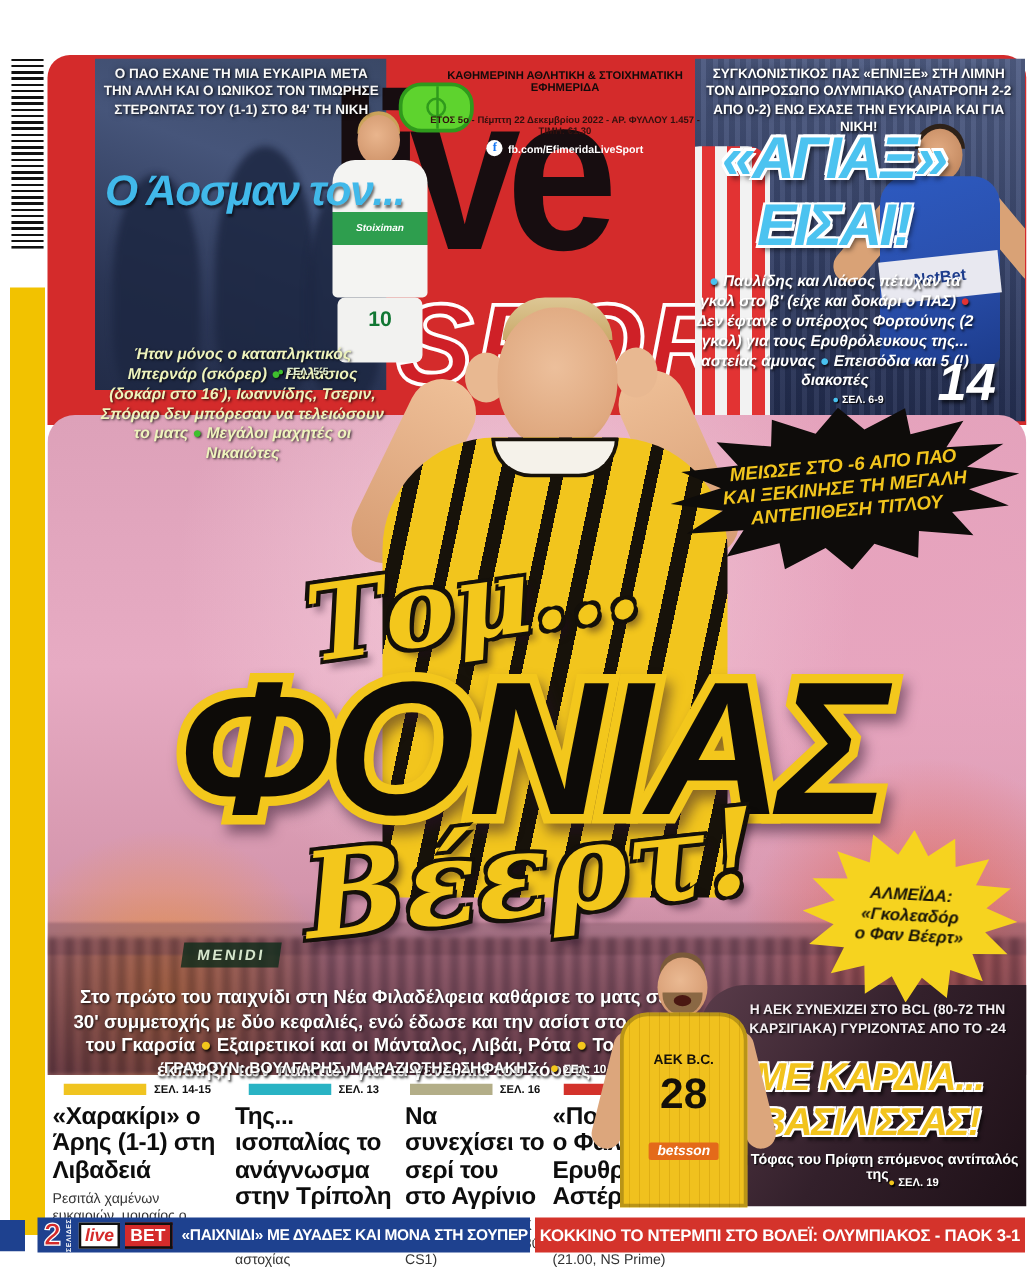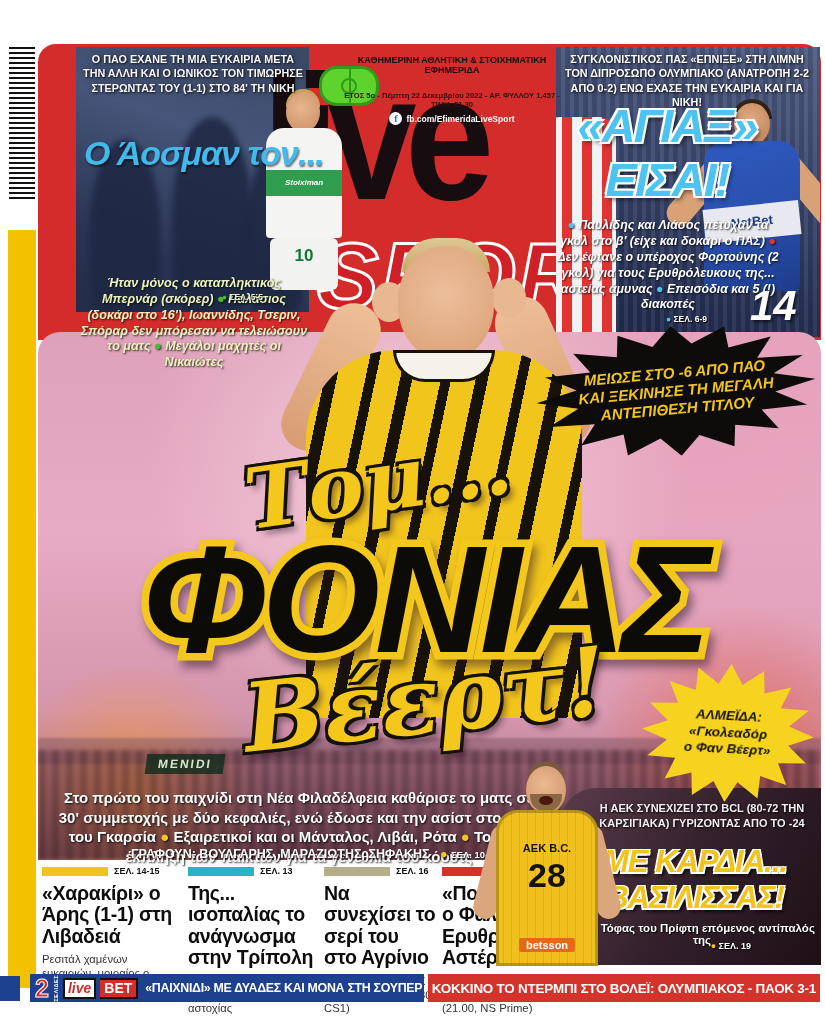--- a/index.html
+++ b/index.html
@@ -178,21 +178,21 @@
     text-shadow:-1.5px -1.5px 0 #fff,1.5px -1.5px 0 #fff,-1.5px 1.5px 0 #fff,1.5px 1.5px 0 #fff,
                 3px 4px 3px rgba(0,0,0,.65);}
   .bb-h1{top:56px;} .bb-h2{top:92px;}
   .bb-sub{position:absolute;right:4px;top:134px;width:230px;text-align:center;font-size:11.5px;
     font-weight:700;color:#fff;text-shadow:1px 1px 1px #000;}
   .bb-ref{position:absolute;right:70px;top:153px;font-size:9px;font-weight:800;color:#fff;
     text-shadow:1px 1px 1px #000;}
 
   
   .col{top:866px;z-index:5;}
-  .col-head{display:flex;align-items:center;gap:6px;}
+  .col-head{display:flex;align-items:center;gap:6px;justify-content:center;}
   .bar{width:66px;height:9px;}
   .col-page{font-size:9px;font-weight:900;color:#111;}
   .col-title{margin-top:7px;font-size:19.5px;font-weight:900;color:#0d0d0d;line-height:1.1;
     letter-spacing:-.3px;}
   .col-sub{margin-top:6px;font-size:11.3px;color:#333;line-height:1.22;}
   .bar-c1{background:#f0c420;} .bar-c2{background:#29b3c4;} .bar-c3{background:#b3ae88;} .bar-c4{background:#d3322b;}
 
   
   .bball{left:476px;top:766px;width:142px;height:200px;z-index:8;}
   .bb-head{position:absolute;left:50px;top:0;width:40px;height:48px;border-radius:50%;
@@ -200,22 +200,22 @@
   .bb-hairtop{position:absolute;left:52px;top:-4px;width:36px;height:16px;border-radius:18px 18px 0 0;background:#7a5a3a;}
   .bb-beard{position:absolute;left:54px;top:28px;width:32px;height:18px;border-radius:0 0 16px 16px;background:#8a6844;}
   .bb-mouth{position:absolute;left:63px;top:30px;width:14px;height:9px;border-radius:50%;background:#4a1812;}
   .bb-armL{position:absolute;left:6px;top:58px;width:24px;height:96px;border-radius:12px;background:#dca67c;transform:rotate(14deg);}
   .bb-armR{position:absolute;right:6px;top:58px;width:24px;height:96px;border-radius:12px;background:#dca67c;transform:rotate(-14deg);}
   .bb-torso{position:absolute;left:20px;top:44px;width:102px;height:156px;border-radius:22px 22px 0 0;
     background:repeating-linear-gradient(90deg,#f0c11e 0 7px,#e0af14 7px 8px);
     box-shadow:inset 0 0 0 3px rgba(20,15,5,.25);}
   .bb-team{position:absolute;left:0;top:32px;width:100%;text-align:center;font-size:11px;font-weight:900;color:#14100a;}
   .bb-num{position:absolute;left:0;top:46px;width:100%;text-align:center;font-size:34px;font-weight:900;color:#14100a;}
-  .bb-sponsor{position:absolute;left:50%;top:128px;transform:translateX(-50%);background:#e46a1a;
-    color:#fff;font-size:11px;font-weight:800;padding:1px 7px;border-radius:2px;}
+  .bb-sponsor{position:absolute;left:50%;top:104px;transform:translateX(-50%);background:#e46a1a;
+    color:#fff;font-size:11px;font-weight:800;padding:1px 7px;border-radius:2px;font-style:italic;}
 
   
   .strip-sq{left:0;top:976px;width:20px;height:25px;background:#1e418f;z-index:9;}
   .strip-blue{left:30px;top:974px;width:394px;height:28px;background:#1e418f;z-index:9;
     display:flex;align-items:center;padding-left:5px;box-sizing:border-box;gap:4px;}
   .sp-num{font-size:25px;font-weight:900;color:#d42b2b;-webkit-text-stroke:1px #fff;line-height:1;}
   .sp-pages{writing-mode:vertical-rl;transform:rotate(180deg);font-size:5.5px;font-weight:700;
     color:#fff;letter-spacing:.5px;}
   .sp-live{background:#fff;color:#d42b2b;font-weight:900;font-style:italic;font-size:14px;
     padding:0 3px;border:2px solid #101010;line-height:17px;}

